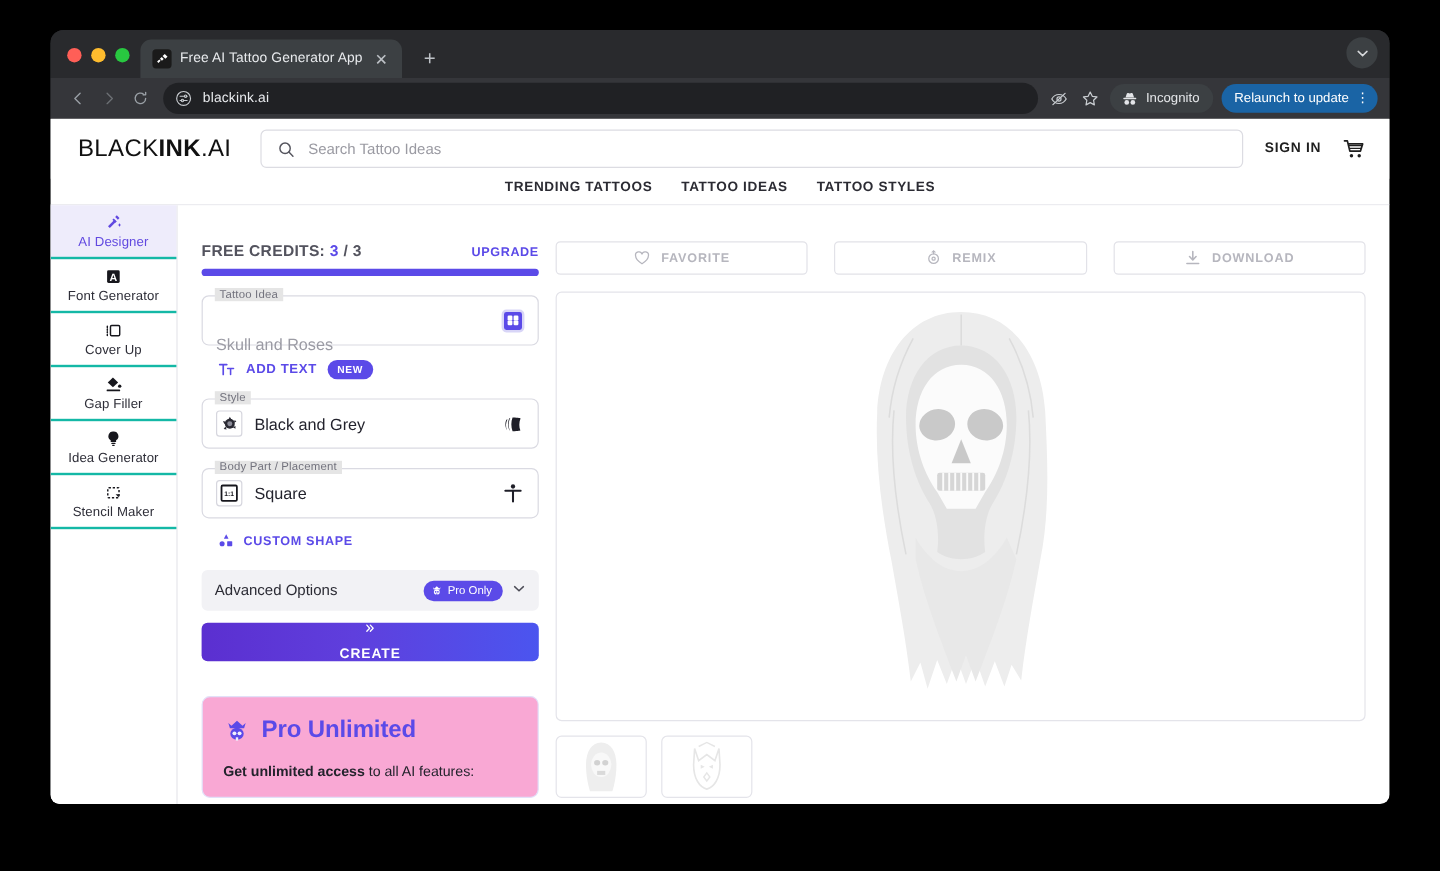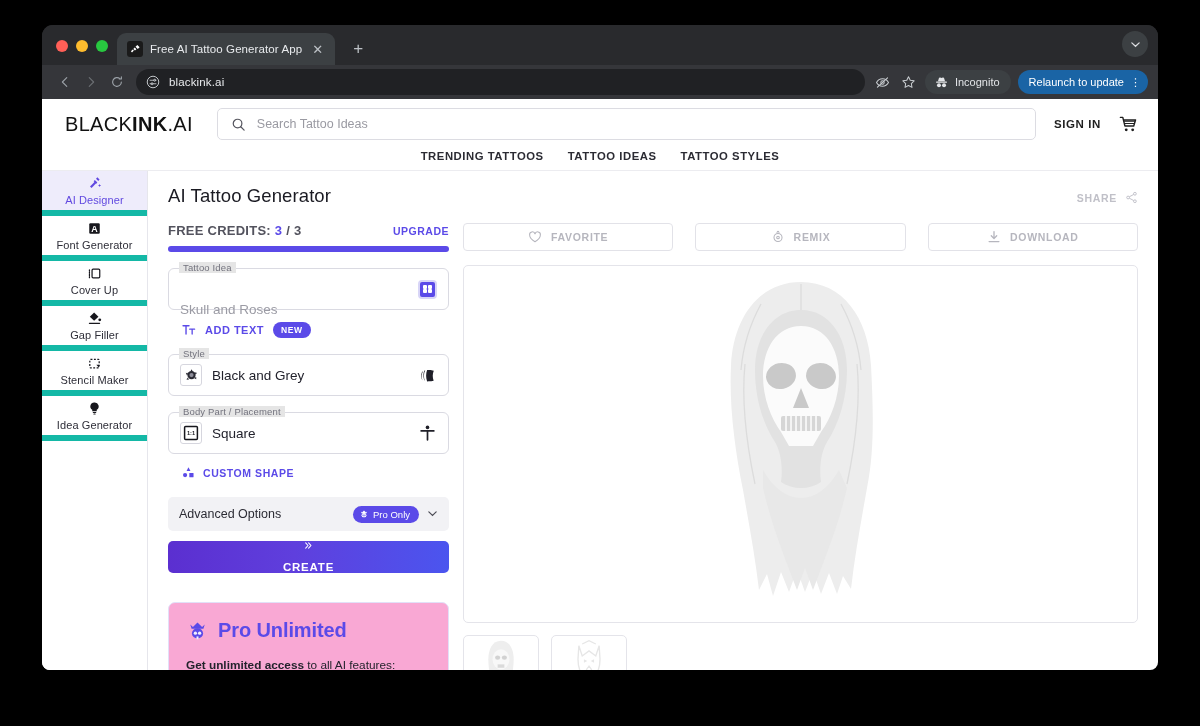--- a/index.html
+++ b/index.html
@@ -110,21 +110,21 @@
     height: 22px; display: flex; align-items: center; justify-content: center; gap: 24px;
     border-bottom: 1px solid #ececf0; padding-bottom: 8px;
   }
   .navbar a { color: #2b2b33; font-size: 11.3px; font-weight: 700; letter-spacing: .55px; text-decoration: none; }
 
   .body-wrap { display: flex; height: 100%; }
 
   
   .sidebar { width: 106px; border-right: 1px solid #e6e6ec; flex: none; background:#fff; }
   .side-item {
-    height: 45px; border-bottom: 6px solid #14b8a6;
+    height: 45px; border-bottom: 2px solid #14b8a6;
     display: flex; flex-direction: column; align-items: center; justify-content: center; gap: 3px;
   }
   .side-item.active { background: #eeecfb; }
   .side-icon { height: 15px; display: flex; align-items: center; justify-content: center; }
   .side-label { font-size: 11px; color: #2e2e38; letter-spacing: .1px; }
   .side-item.active .side-label { color: #6149e0; }
 
   
   .main { flex: 1; padding: 14px 20px 0 20px; position: relative; }
   .main-head { display: flex; align-items: flex-start; justify-content: space-between; }
@@ -383,52 +383,40 @@
                   <circle cx="13.6" cy="9.4" r="1.5" fill="#17171d"></circle>
                   <rect x="2" y="12.4" width="12" height="1.5" rx="0.5" fill="#17171d"></rect>
                 </svg>
             </span>
             <span class="side-label">Gap Filler</span>
           </div>
 
           <div class="side-item">
             <span class="side-icon">
               <svg width="15" height="15" viewBox="0 0 16 16">
-                  <rect x="3" y="3.6" width="10" height="9" rx="0.8" stroke="#17171d" stroke-width="1.3" fill="none" stroke-dasharray="2 1.6"></rect>
-                  <path d="M10 9.4 L12.8 9.4 L12.8 12.4 Z" fill="#17171d"></path>
-                </svg>
-            </span>
-            <span class="side-label">Stencil Maker</span>
-          </div>
-
-          <div class="side-item">
-            <span class="side-icon">
-              <svg width="15" height="15" viewBox="0 0 16 16">
                   <path d="M8 1.6 A4.2 4.2 0 0 1 10.4 9.4 L10.4 11 L5.6 11 L5.6 9.4 A4.2 4.2 0 0 1 8 1.6 Z" fill="#17171d"></path>
                   <rect x="6.1" y="11.7" width="3.8" height="1.2" rx="0.6" fill="#17171d"></rect>
                   <rect x="6.8" y="13.4" width="2.4" height="1.1" rx="0.5" fill="#17171d"></rect>
                 </svg>
             </span>
             <span class="side-label">Idea Generator</span>
           </div>
+
+          <div class="side-item">
+            <span class="side-icon">
+              <svg width="15" height="15" viewBox="0 0 16 16">
+                  <rect x="3" y="3.6" width="10" height="9" rx="0.8" stroke="#17171d" stroke-width="1.3" fill="none" stroke-dasharray="2 1.6"></rect>
+                  <path d="M10 9.4 L12.8 9.4 L12.8 12.4 Z" fill="#17171d"></path>
+                </svg>
+            </span>
+            <span class="side-label">Stencil Maker</span>
+          </div>
         </div>
 
         <div class="main">
-          <div class="main-head">
-            <div class="page-title">AI Tattoo Generator</div>
-            <div class="share">
-              <span>SHARE</span>
-              <svg width="13" height="13" viewBox="0 0 16 16">
-                  <circle cx="12.2" cy="3.4" r="1.7" stroke="currentColor" stroke-width="1.2" fill="none"></circle>
-                  <circle cx="3.8" cy="8" r="1.7" stroke="currentColor" stroke-width="1.2" fill="none"></circle>
-                  <circle cx="12.2" cy="12.6" r="1.7" stroke="currentColor" stroke-width="1.2" fill="none"></circle>
-                  <path d="M5.3 7.1 L10.7 4.3 M5.3 8.9 L10.7 11.7" stroke="currentColor" stroke-width="1.2"></path>
-                </svg>
-            </div>
-          </div>
 
           <div class="cols">
 
             <div class="left-col">
               <div class="credits-row">
                 <span class="credits-text"><span>FREE CREDITS:</span> <span class="num">3</span> <span>/</span> <span>3</span></span>
                 <span class="upgrade">UPGRADE</span>
               </div>
               <div class="progress"></div>
 

